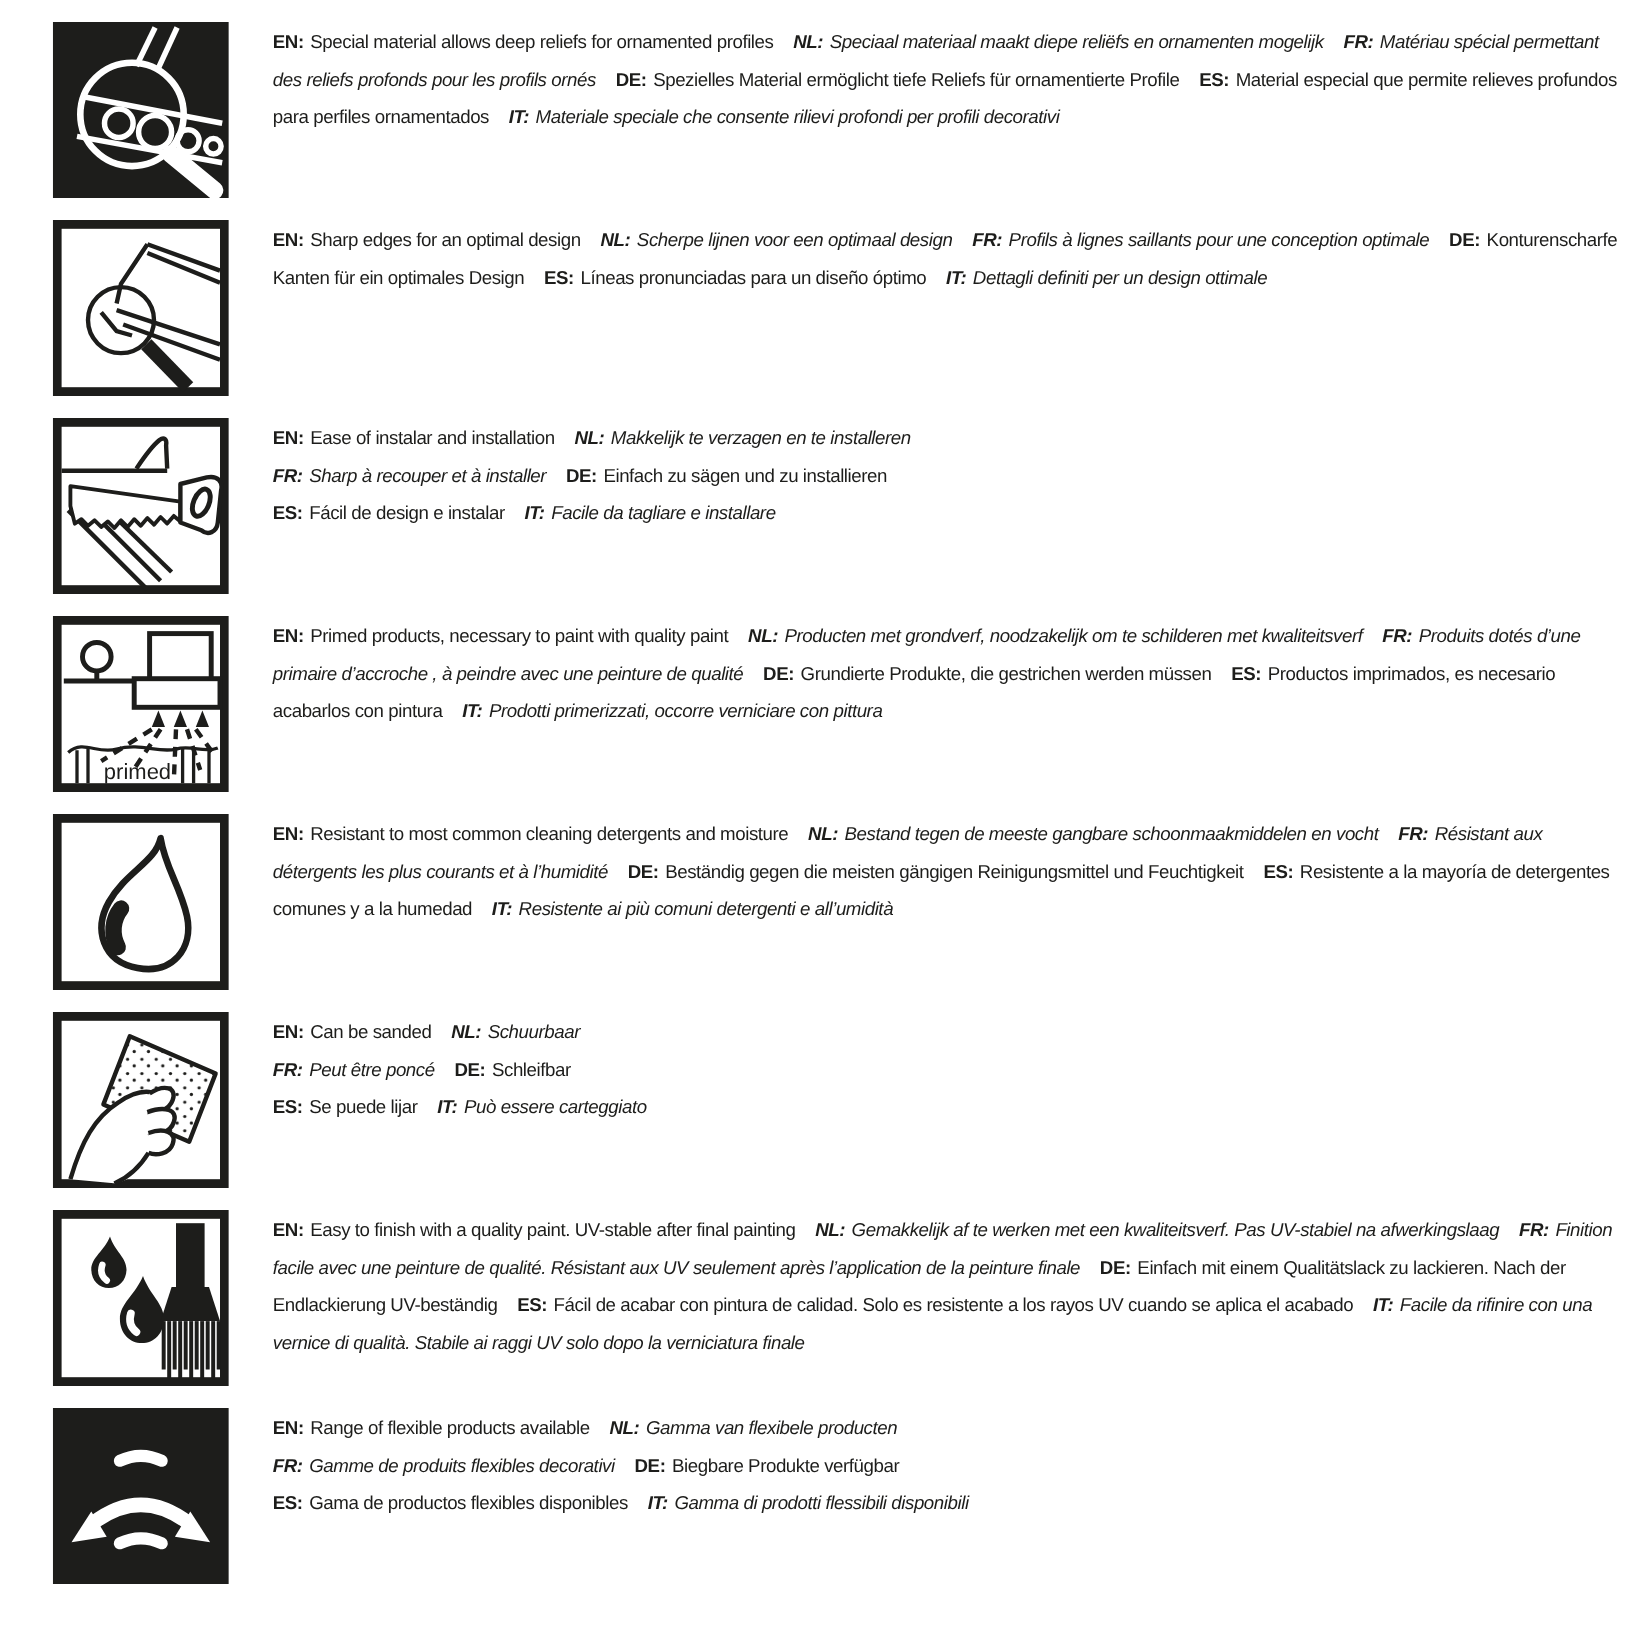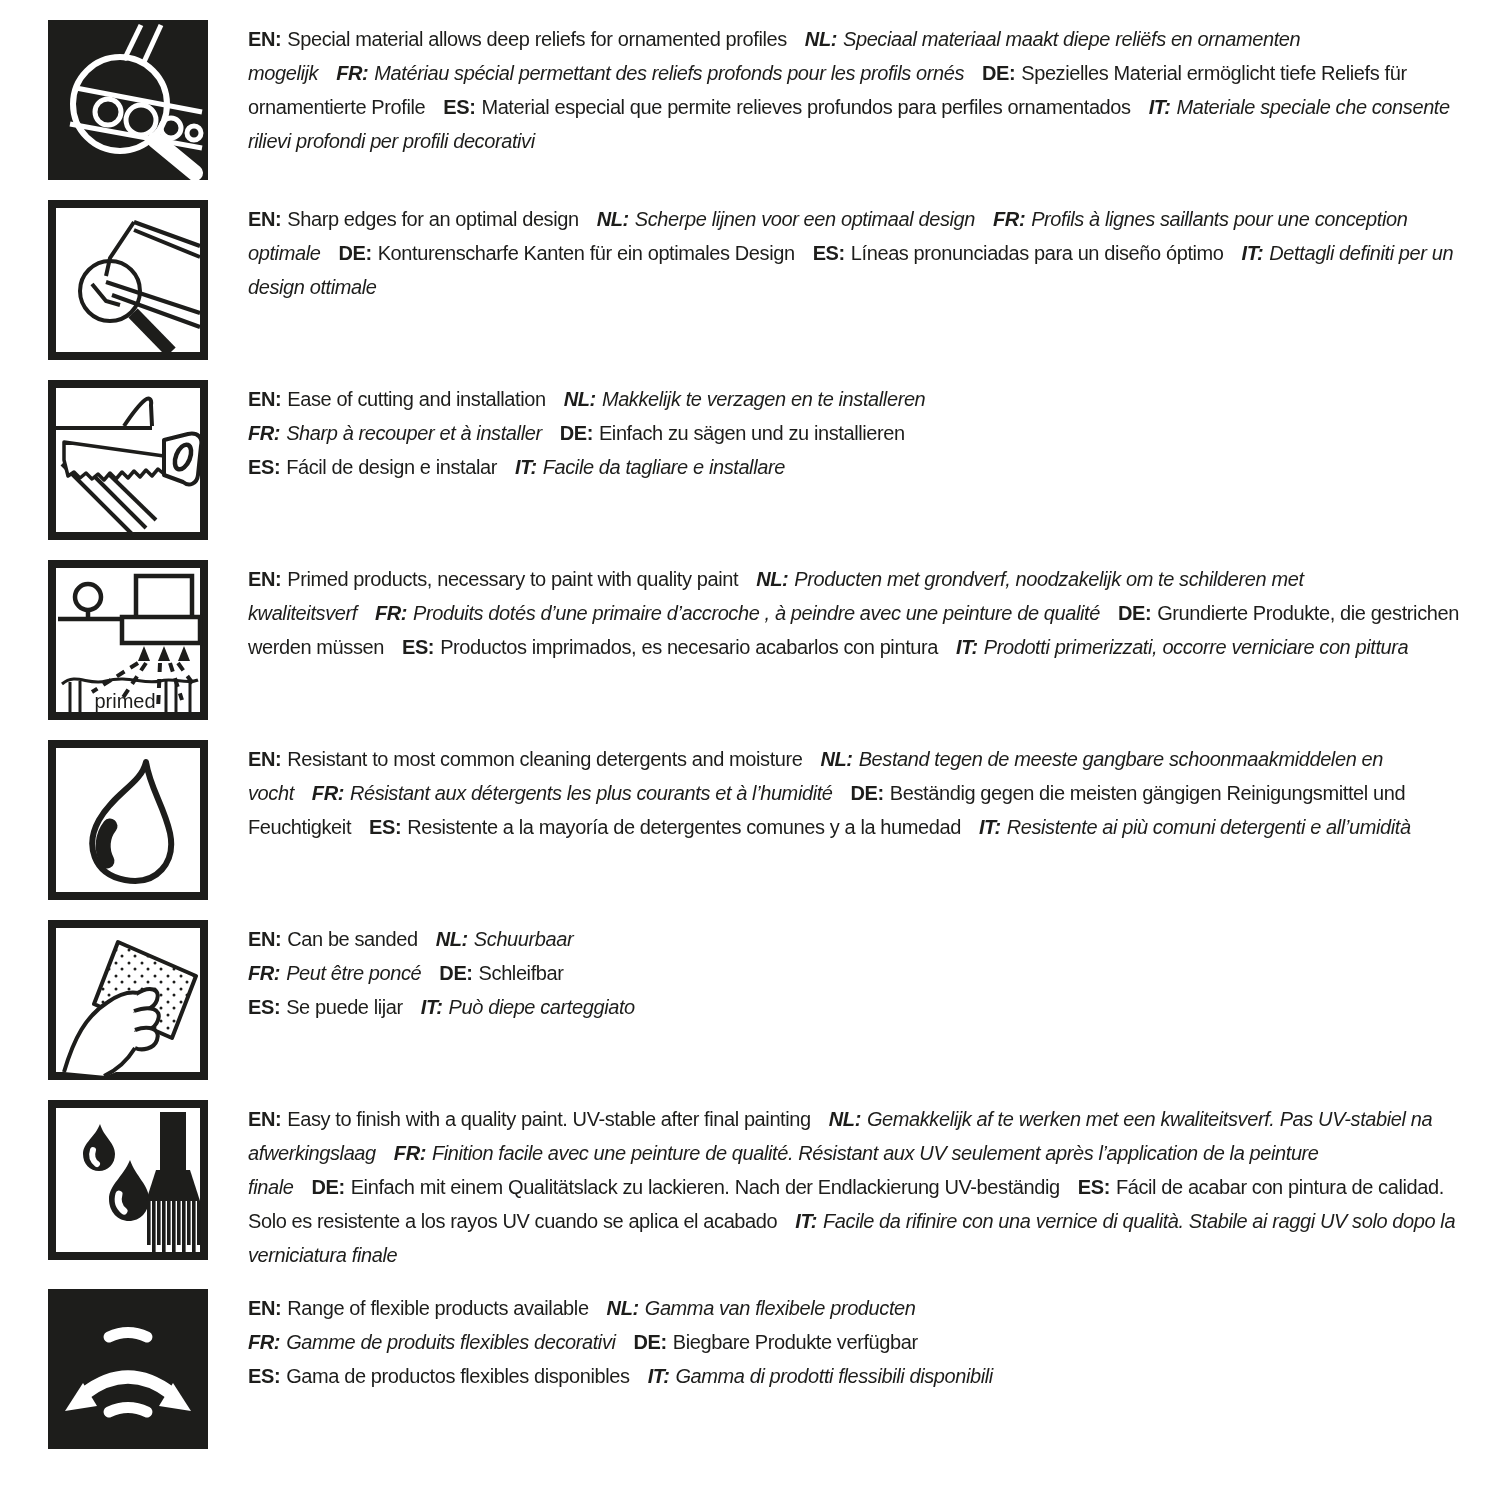--- a/index.html
+++ b/index.html
@@ -1,21 +1,21 @@
 <!DOCTYPE html>
 <html><head>
 <meta charset="utf-8">
 <style>
   html,body{margin:0;padding:0;width:1500px;height:1500px;background:#ffffff;overflow:hidden;}
   body{font-family:"Liberation Sans", sans-serif;color:#1d1d1b;}
   .sheet{padding:20px 26px 0 48px;}
   .row{display:flex;align-items:flex-start;gap:40px;margin-bottom:17px;}
   .icon-box{flex:0 0 160px;width:160px;height:163px;text-align:center;}
   .icon-box svg{display:block;width:160px;height:160px;}
-  .textcol{flex:1 1 auto;max-width:1226px;font-size:20px;line-height:34px;letter-spacing:-0.4px;padding-top:2px;}
+  .textcol{flex:1 1 auto;max-width:1226px;font-size:17px;line-height:34px;letter-spacing:-0.4px;padding-top:2px;}
   .tline{min-height:34px;}
   .seg{margin-right:18px;}
   .lab{font-weight:bold;font-style:normal;margin-right:6px;}
   .seg.italic .lab, .seg.italic .txt{font-style:italic;}
   .txt{font-style:normal;}
 </style>
 </head>
 <body>
 
 <div class="sheet" id="sheet">
@@ -71,21 +71,21 @@
         <path d="M36,70 L108,140"></path>
         <path d="M8,48 L104,48"></path>
         <path d="M76,46 C84,34 92,24 97,20 C101,17 104,19 103,25 L104,46"></path>
       </g>
       <path d="M16,62 L116,76 L116,94 L110,89 L104,96 L98,90 L92,97 L86,91 L80,98 L74,92 L68,99 L62,93 L56,100 L50,94 L44,99 L38,93 L32,98 L26,92 L20,96 L16,80 Z" fill="#ffffff" stroke="#1d1d1b" stroke-width="3.5" stroke-linejoin="round"></path>
       <path d="M116,60 L140,54 C150,52 155,58 153,66 L150,95 C149,104 141,107 135,102 L116,95 Z" fill="#ffffff" stroke="#1d1d1b" stroke-width="4" stroke-linejoin="round"></path>
       <ellipse cx="135" cy="77" rx="7" ry="13" transform="rotate(22 135 77)" fill="none" stroke="#1d1d1b" stroke-width="4.5"></ellipse>
     </svg>
       </div>
       <div class="textcol">
-        <div class="tline"><span class="seg"><b class="lab">EN:</b><span class="txt">Ease of cutting and installation</span></span><span class="seg italic"><b class="lab">NL:</b><span class="txt">Makkelijk te verzagen en te installeren</span></span></div>
+        <div class="tline"><span class="seg"><b class="lab">EN:</b><span class="txt">Ease of instalar and installation</span></span><span class="seg italic"><b class="lab">NL:</b><span class="txt">Makkelijk te verzagen en te installeren</span></span></div>
         <div class="tline"><span class="seg italic"><b class="lab">FR:</b><span class="txt">Sharp à recouper et à installer</span></span><span class="seg"><b class="lab">DE:</b><span class="txt">Einfach zu sägen und zu installieren</span></span></div>
         <div class="tline"><span class="seg"><b class="lab">ES:</b><span class="txt">Fácil de design e instalar</span></span><span class="seg italic"><b class="lab">IT:</b><span class="txt">Facile da tagliare e installare</span></span></div>
       </div>
     </div>
     <div class="row">
       <div class="icon-box">
     <svg viewBox="0 0 160 160" xmlns="http://www.w3.org/2000/svg">
       <rect x="4" y="4" width="152" height="152" fill="#ffffff" stroke="#1d1d1b" stroke-width="8"></rect>
       <g stroke="#1d1d1b" fill="#ffffff" stroke-width="4.5">
         <rect x="88" y="16" width="56" height="50"></rect>
@@ -151,21 +151,21 @@
         <path d="M88,74 C102,65 113,69 109,80 C106,89 94,93 86,91"></path>
         <path d="M86,91 C102,85 114,89 110,100 C107,110 94,113 87,110"></path>
         <path d="M87,110 C101,105 113,109 109,120 C106,129 94,131 87,128"></path>
         <path d="M87,128 C79,141 69,150 56,156"></path>
       </g>
     </svg>
       </div>
       <div class="textcol">
         <div class="tline"><span class="seg"><b class="lab">EN:</b><span class="txt">Can be sanded</span></span><span class="seg italic"><b class="lab">NL:</b><span class="txt">Schuurbaar</span></span></div>
         <div class="tline"><span class="seg italic"><b class="lab">FR:</b><span class="txt">Peut être poncé</span></span><span class="seg"><b class="lab">DE:</b><span class="txt">Schleifbar</span></span></div>
-        <div class="tline"><span class="seg"><b class="lab">ES:</b><span class="txt">Se puede lijar</span></span><span class="seg italic"><b class="lab">IT:</b><span class="txt">Può diepe carteggiato</span></span></div>
+        <div class="tline"><span class="seg"><b class="lab">ES:</b><span class="txt">Se puede lijar</span></span><span class="seg italic"><b class="lab">IT:</b><span class="txt">Può essere carteggiato</span></span></div>
       </div>
     </div>
     <div class="row">
       <div class="icon-box">
     <svg viewBox="0 0 160 160" xmlns="http://www.w3.org/2000/svg">
       <rect x="4" y="4" width="152" height="152" fill="#ffffff" stroke="#1d1d1b" stroke-width="8"></rect>
       <g fill="#1d1d1b">
         <path d="M52,24 C56,37 67,43 67,54 C67,64 60,71 51,71 C42,71 35,64 35,54 C35,43 47,37 52,24 Z"></path>
         <path d="M82,60 C88,77 101,85 101,99 C101,112 92,121 81,121 C70,121 61,112 61,99 C61,85 75,77 82,60 Z"></path>
         <rect x="112" y="12" width="26" height="58"></rect>

